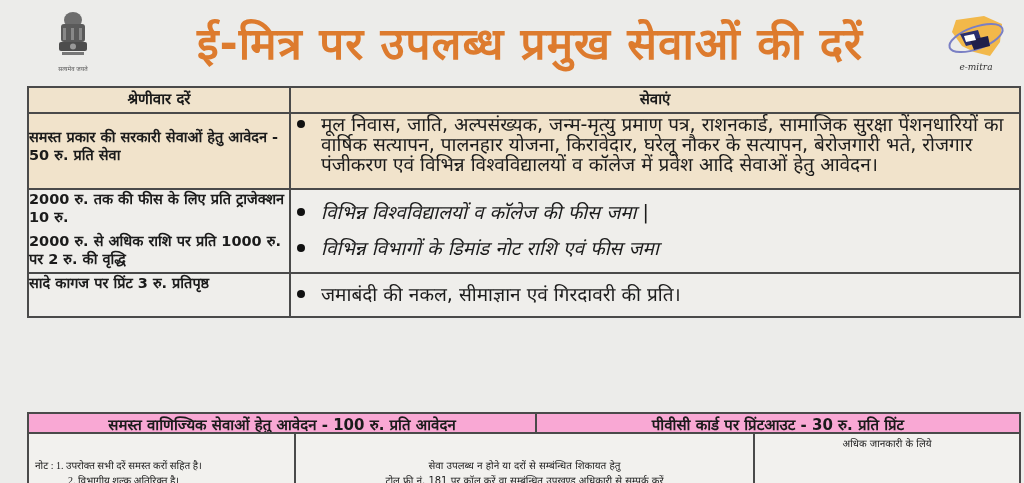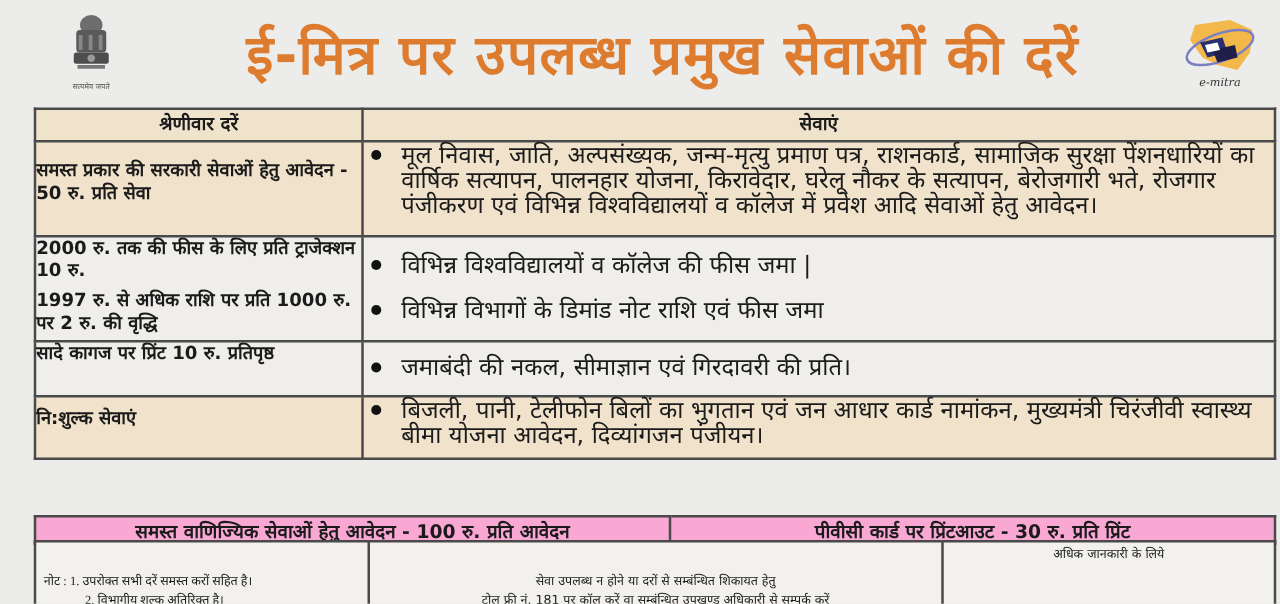--- a/index.html
+++ b/index.html
@@ -118,52 +118,42 @@
     <td class="svc">
       <ul>
             <li>मूल निवास, जाति, अल्पसंख्यक, जन्म-मृत्यु प्रमाण पत्र, राशनकार्ड, सामाजिक सुरक्षा पेंशनधारियों का वार्षिक सत्यापन, पालनहार योजना, किरावेदार, घरेलू नौकर के सत्यापन, बेरोजगारी भते, रोजगार पंजीकरण एवं विभिन्न विश्वविद्यालयों व कॉलेज में प्रवेश आदि सेवाओं हेतु आवेदन।</li>
           </ul>
     </td>
   </tr>
 
   <tr class="grey" style="height:84px;">
     <td class="cat">
       <p>2000 रु. तक की फीस के लिए प्रति ट्राजेक्शन 10 रु.</p>
-      <p>1997 रु. से अधिक राशि पर प्रति 1000 रु. पर 2 रु. की वृद्धि</p>
+      <p>2000 रु. से अधिक राशि पर प्रति 1000 रु. पर 2 रु. की वृद्धि</p>
     </td>
-    <td class="svc" style="padding-top:12px;">
+    <td class="svc" style="padding-top:12px;font-style:italic;">
       <ul>
         <li>विभिन्न विश्वविद्यालयों व कॉलेज की फीस जमा |</li>
         <li style="margin-top:16px;">विभिन्न विभागों के डिमांड नोट राशि एवं फीस जमा</li>
       </ul>
     </td>
   </tr>
 
 
   <tr class="grey" style="height:44px;">
     <td class="cat">
-      <p>सादे कागज पर प्रिंट 10 रु. प्रतिपृष्ठ</p>
+      <p>सादे कागज पर प्रिंट 3 रु. प्रतिपृष्ठ</p>
     </td>
     <td class="svc" style="padding-top:10px;">
       <ul>
             <li>जमाबंदी की नकल, सीमाज्ञान एवं गिरदावरी की प्रति।</li>
           </ul>
     </td>
   </tr>
 
-  <tr class="tan" style="height:50px;">
-    <td class="cat" style="padding-top:8px;">
-      <p>नि:शुल्क सेवाएं</p>
-    </td>
-    <td class="svc">
-      <ul>
-            <li>बिजली, पानी, टेलीफोन बिलों का भुगतान एवं जन आधार कार्ड नामांकन, मुख्यमंत्री चिरंजीवी स्वास्थ्य बीमा योजना आवेदन, दिव्यांगजन पंजीयन।</li>
-          </ul>
-    </td>
-  </tr>
 </tbody>
   </table>
 
 <table class="rates" style="top:412px;">
   <colgroup>
       <col style="width:508px;">
       <col>
     </colgroup>
   <tbody>
       <tr class="bottomrow">

